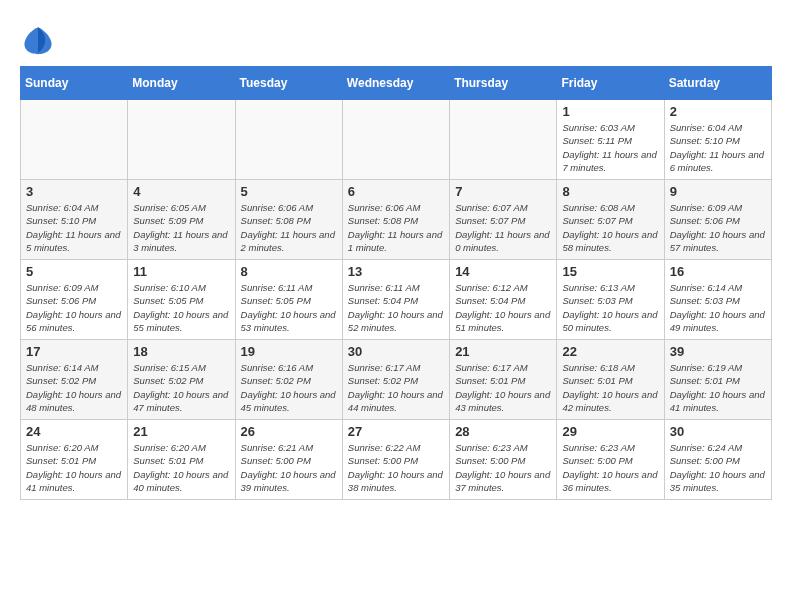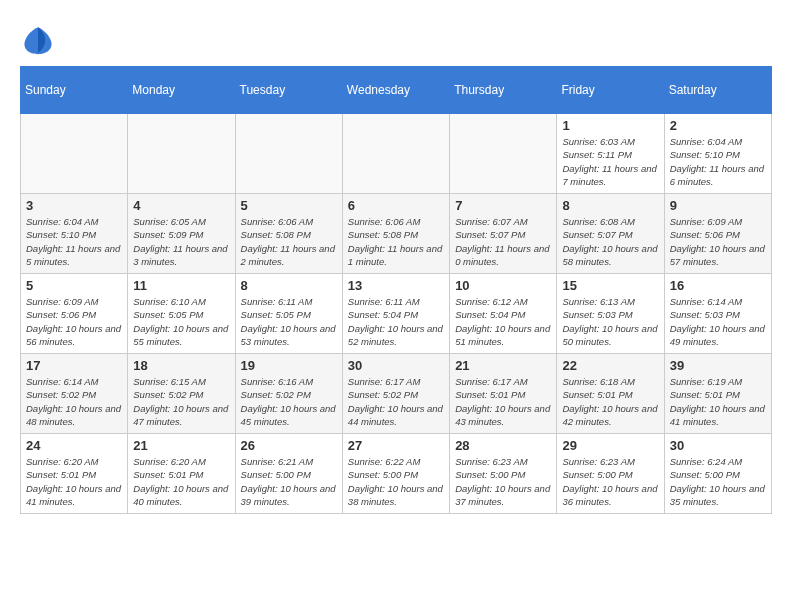--- a/index.html
+++ b/index.html
@@ -54,22 +54,22 @@
     }
     table {
       width: 100%;
       border-collapse: collapse;
       table-layout: fixed;
     }
     th {
       background-color: #3a7bd5;
       color: #fff;
       font-size: 12px;
-      font-weight: normal;
-      padding: 16px 4px;
+      font-weight: bold;
+      padding: 9px 4px;
       text-align: left;
       border: 1px solid #3a7bd5;
     }
     td {
       border: 1px solid #ccc;
       vertical-align: top;
       padding: 4px 5px;
       font-size: 10px;
       color: #333;
       height: 80px;
@@ -190,21 +190,21 @@
         </td>
         <td>
           <span class="day-num">8</span>
           <div class="day-info">Sunrise: 6:11 AM<br>Sunset: 5:05 PM<br>Daylight: 10 hours and 53 minutes.</div>
         </td>
         <td>
           <span class="day-num">13</span>
           <div class="day-info">Sunrise: 6:11 AM<br>Sunset: 5:04 PM<br>Daylight: 10 hours and 52 minutes.</div>
         </td>
         <td>
-          <span class="day-num">10</span>
+          <span class="day-num">14</span>
           <div class="day-info">Sunrise: 6:12 AM<br>Sunset: 5:04 PM<br>Daylight: 10 hours and 51 minutes.</div>
         </td>
         <td>
           <span class="day-num">15</span>
           <div class="day-info">Sunrise: 6:13 AM<br>Sunset: 5:03 PM<br>Daylight: 10 hours and 50 minutes.</div>
         </td>
         <td>
           <span class="day-num">16</span>
           <div class="day-info">Sunrise: 6:14 AM<br>Sunset: 5:03 PM<br>Daylight: 10 hours and 49 minutes.</div>
         </td>

